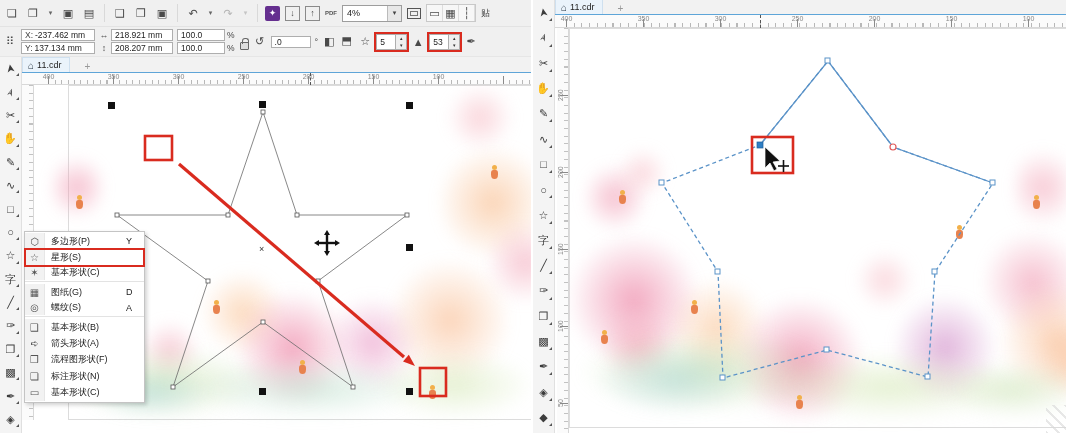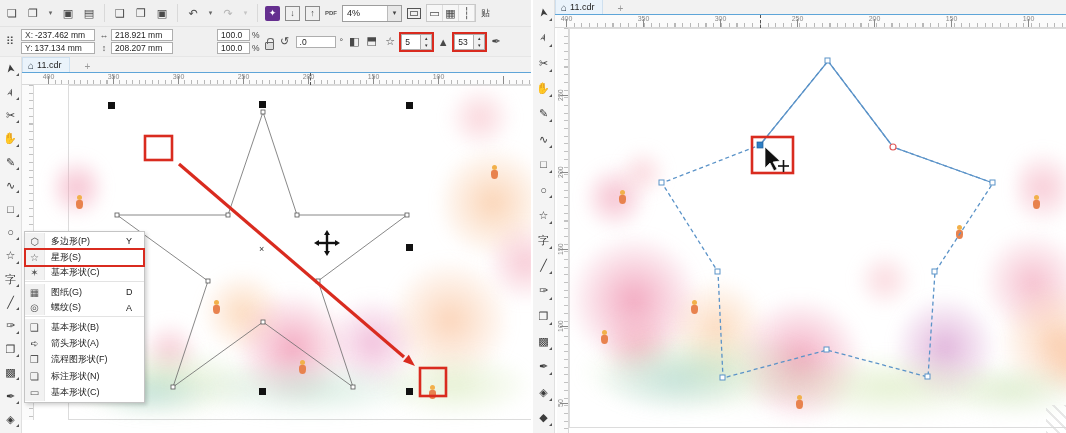--- a/index.html
+++ b/index.html
@@ -28,21 +28,21 @@
 
   
   .prop-bar { position:absolute; left:0; top:27px; width:531px; height:30px; background:#f0f0f0; display:flex; align-items:center; gap:4px; padding:0 3px; border-bottom:1px solid #e6e6e6; }
   .pb-icon { font-size:11px; color:#4a4a4a; display:inline-flex; align-items:center; justify-content:center; width:14px; }
   .stack { display:flex; flex-direction:column; gap:1px; }
   .row { display:flex; align-items:center; gap:2px; }
   .field { display:inline-block; background:#fff; border:1px solid #aeaeae; font-size:8.5px; color:#222; padding:0 3px; height:12px; line-height:11px; white-space:nowrap; }
   .field b { font-weight:normal; color:#444; margin-right:2px; }
   .f-xy { width:74px; }
   .f-sz { width:62px; }
-  .f-pc { width:33px;margin-left:40px; }
+  .f-pc { width:48px; }
   .f-rot { width:40px; }
   .f-sp { width:20px; }
   .szi { font-size:9px; color:#555; width:10px; text-align:center; }
   .pct { font-size:8.5px; color:#444; }
   .lock { width:9px; height:8px; border:1px solid #666; border-radius:1px; background:#ddd; position:relative; margin-top:9px; margin-left:1px; }
   .lock::before { content:""; position:absolute; top:-5px; left:1px; width:5px; height:5px; border:1px solid #666; border-bottom:none; border-radius:3px 3px 0 0; }
   .deg { font-size:9px; color:#444; }
   .mir2 { transform:rotate(90deg); }
   .spin-wrap { display:inline-flex; align-items:stretch; height:16px; }
   .spin-wrap.redbox { outline:2px solid #d92b1f; outline-offset:0px; }

